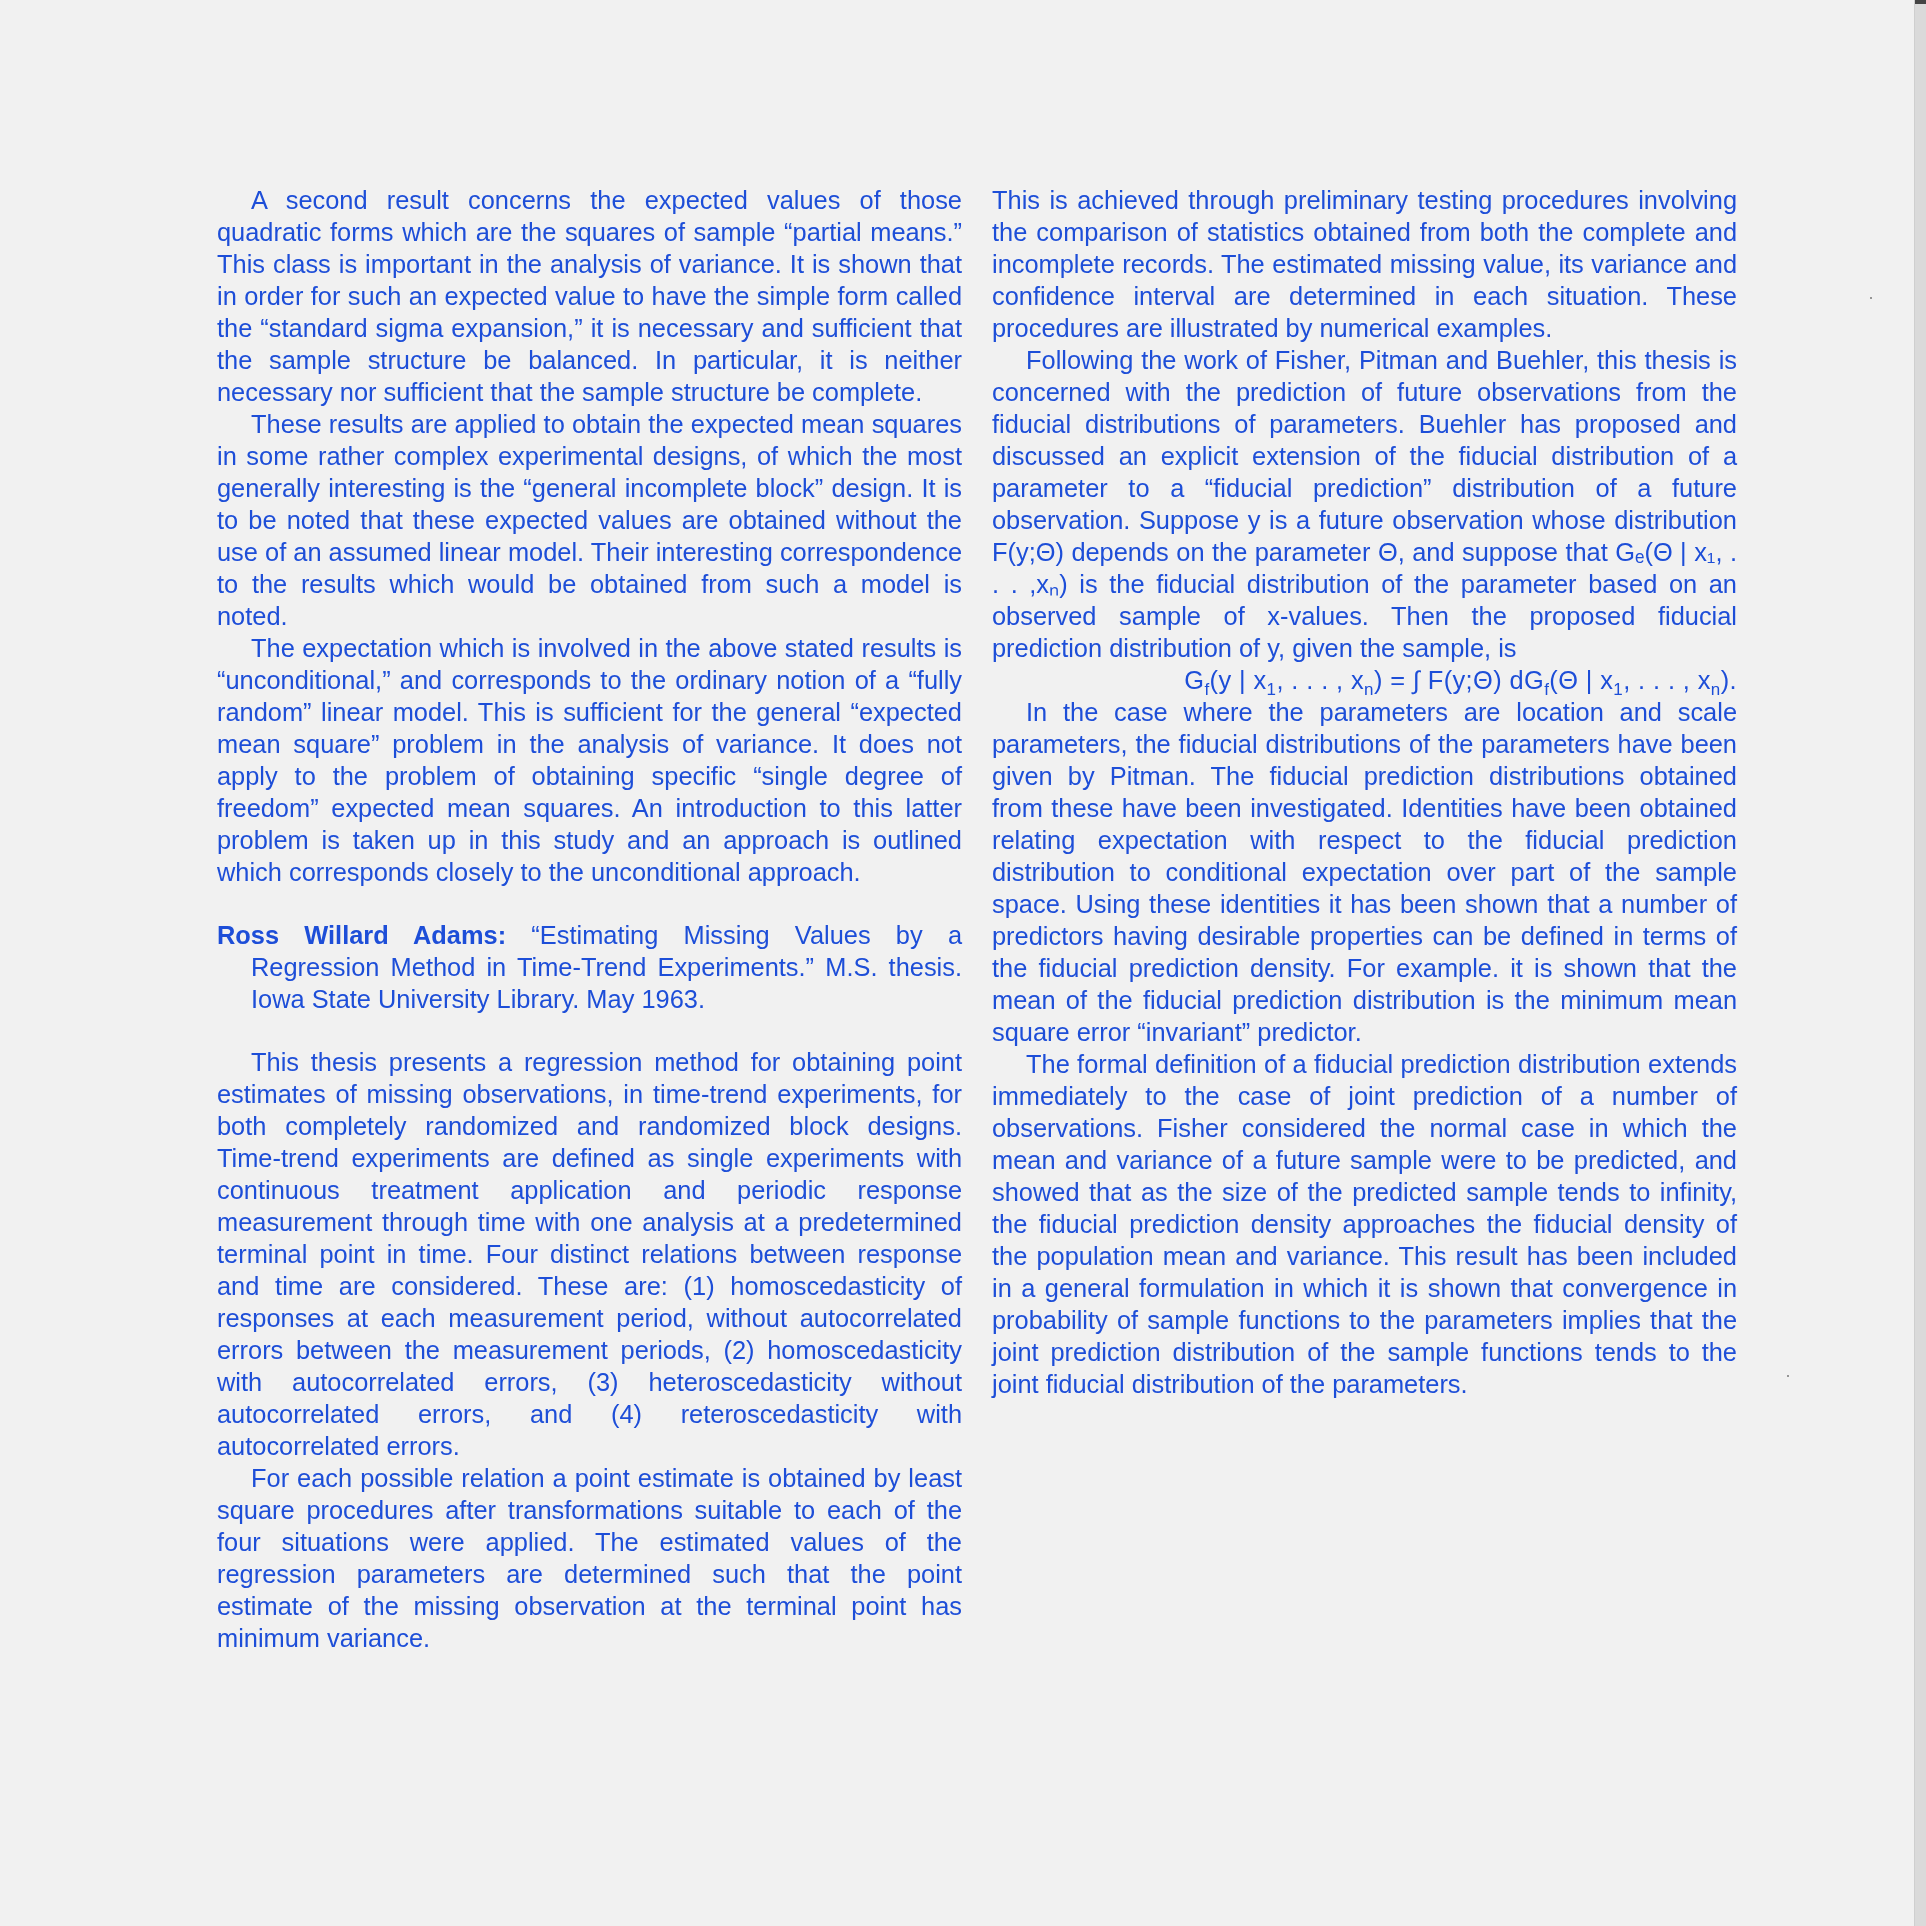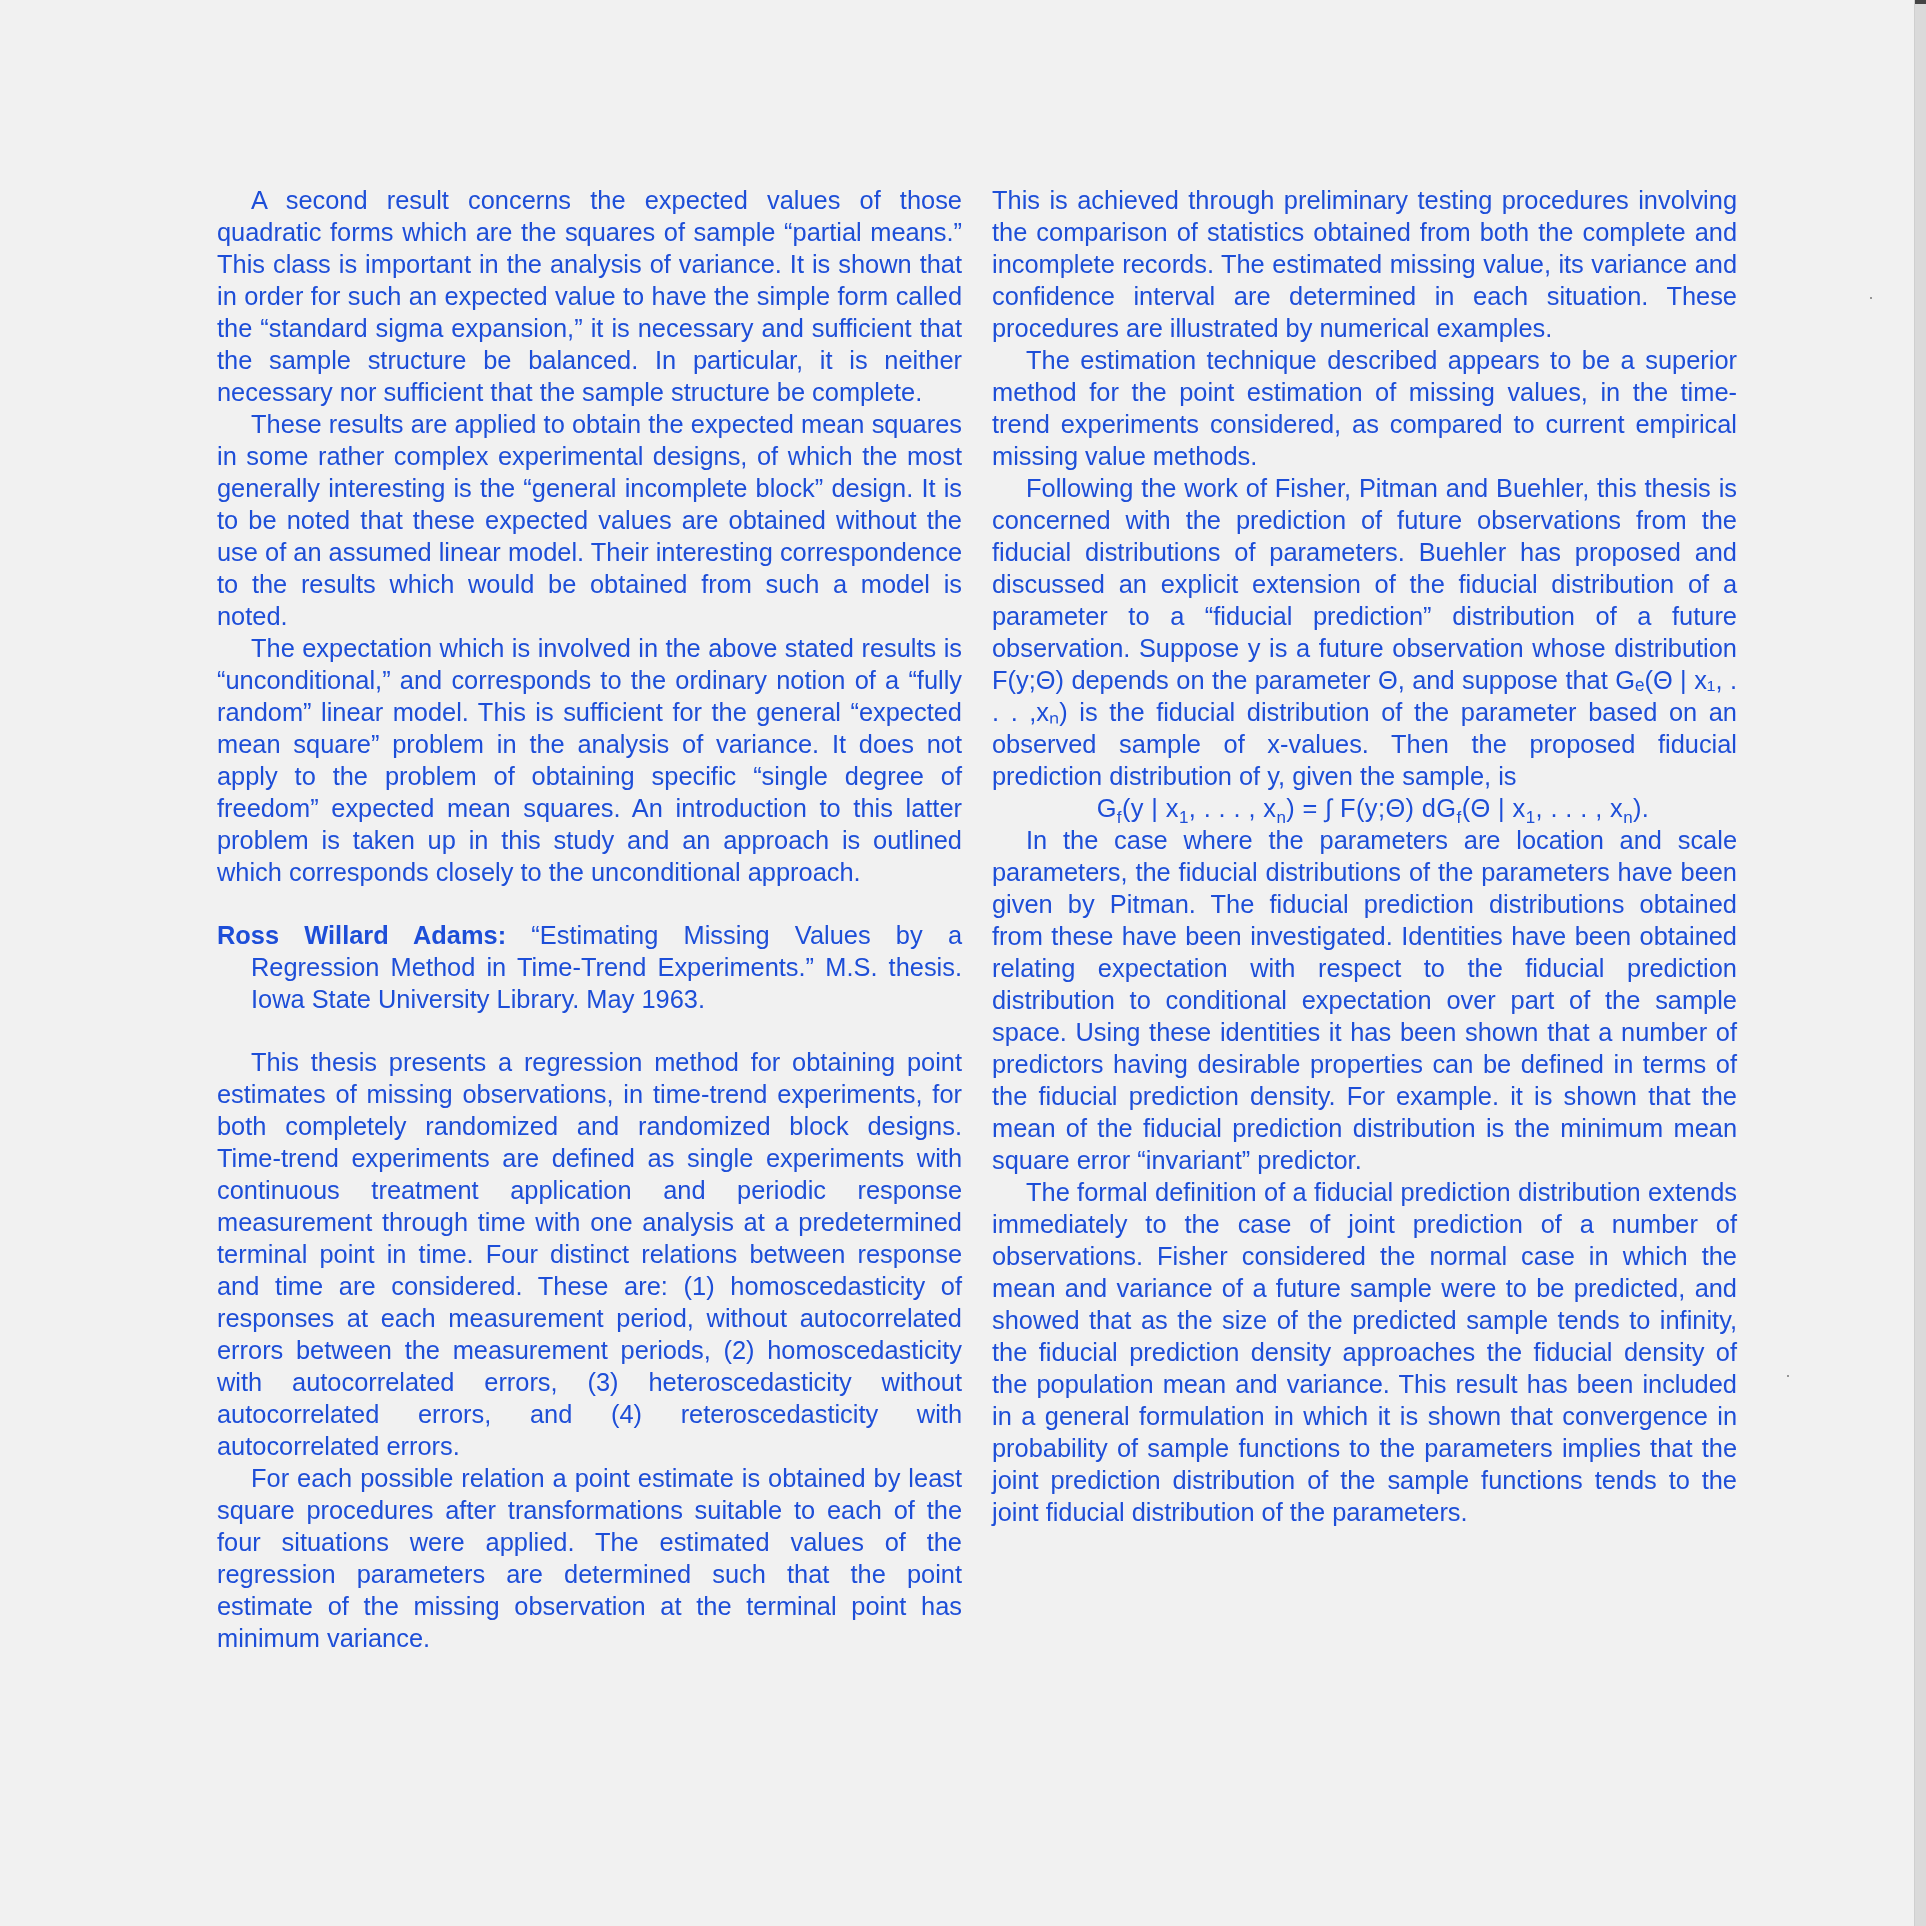--- a/index.html
+++ b/index.html
@@ -28,21 +28,21 @@
   .col-left { left: 217px; }
   .col-right { left: 992px; }
   .col p { margin: 0; }
   .indent { text-indent: 34px; }
   .entry {
     margin-top: 31px !important; margin-bottom: 31px !important;
     padding-left: 34px; text-indent: -34px;
   }
   .author { font-weight: bold; }
   .formula {
-    padding-left: 17px; text-align: center; white-space: nowrap; letter-spacing: 0.4px;
+    padding-left: 17px; text-align: right; white-space: nowrap; letter-spacing: 0.4px;
   }
   .formula sub { font-size: 17px; line-height: 0; }
   .speck { position: absolute; width: 2.3px; height: 2.3px; border-radius: 1.2px; background: #777; }
 </style>
 </head>
 <body>
 
 <div class="page"></div>
 <div class="page-edge"></div>
 <div class="page-edge-top"></div>
@@ -51,21 +51,20 @@
   <p class="indent">A second result concerns the expected values of those quadratic forms which are the squares of sample “partial means.” This class is important in the analysis of variance. It is shown that in order for such an expected value to have the simple form called the “standard sigma expansion,” it is necessary and sufficient that the sample structure be balanced. In particular, it is neither necessary nor sufficient that the sample structure be complete.</p>
   <p class="indent">These results are applied to obtain the expected mean squares in some rather complex experimental designs, of which the most generally interesting is the “general incomplete block” design. It is to be noted that these expected values are obtained without the use of an assumed linear model. Their interesting correspondence to the results which would be obtained from such a model is noted.</p>
   <p class="indent">The expectation which is involved in the above stated results is “unconditional,” and corresponds to the ordinary notion of a “fully random” linear model. This is sufficient for the general “expected mean square” problem in the analysis of variance. It does not apply to the problem of obtaining specific “single degree of freedom” expected mean squares. An introduction to this latter problem is taken up in this study and an approach is outlined which corresponds closely to the unconditional approach.</p>
   <p class="entry"><span class="author">Ross Willard Adams:</span><span> “Estimating Missing Values by a Regression Method in Time-Trend Experiments.” M.S. thesis. Iowa State University Library. May 1963.</span></p>
   <p class="indent">This thesis presents a regression method for obtaining point estimates of missing observations, in time-trend experiments, for both completely randomized and randomized block designs. Time-trend experiments are defined as single experiments with continuous treatment application and periodic response measurement through time with one analysis at a predetermined terminal point in time. Four distinct relations between response and time are considered. These are: (1) homoscedasticity of responses at each measurement period, without autocorrelated errors between the measurement periods, (2) homoscedasticity with autocorrelated errors, (3) heteroscedasticity without autocorrelated errors, and (4) reteroscedasticity with autocorrelated errors.</p>
   <p class="indent">For each possible relation a point estimate is obtained by least square procedures after transformations suitable to each of the four situations were applied. The estimated values of the regression parameters are determined such that the point estimate of the missing observation at the terminal point has minimum variance.</p>
 </div>
 
 <div class="col col-right">
   <p>This is achieved through preliminary testing procedures involving the comparison of statistics obtained from both the complete and incomplete records. The estimated missing value, its variance and confidence interval are determined in each situation. These procedures are illustrated by numerical examples.</p>
-  <p class="indent">The estimation technique described appears to be a superior method for the point estimation of missing values, in the time-trend experiments considered, as compared to current empirical missing value methods.</p>
   <p class="indent">Following the work of Fisher, Pitman and Buehler, this thesis is concerned with the prediction of future observations from the fiducial distributions of parameters. Buehler has proposed and discussed an explicit extension of the fiducial distribution of a parameter to a “fiducial prediction” distribution of a future observation. Suppose y is a future observation whose distribution F(y;Θ) depends on the parameter Θ, and suppose that Gₑ(Θ | x₁, . . . ,xₙ) is the fiducial distribution of the parameter based on an observed sample of x-values. Then the proposed fiducial prediction distribution of y, given the sample, is</p>
   <p class="formula"><span>G</span><sub>f</sub><span>(y | x</span><sub>1</sub><span>, . . . , x</span><sub>n</sub><span>)</span><span> = </span><span>∫</span><span> F(y;Θ)  dG</span><sub>f</sub><span>(Θ | x</span><sub>1</sub><span>, . . . , x</span><sub>n</sub><span>).</span></p>
   <p class="indent">In the case where the parameters are location and scale parameters, the fiducial distributions of the parameters have been given by Pitman. The fiducial prediction distributions obtained from these have been investigated. Identities have been obtained relating expectation with respect to the fiducial prediction distribution to conditional expectation over part of the sample space. Using these identities it has been shown that a number of predictors having desirable properties can be defined in terms of the fiducial prediction density. For example. it is shown that the mean of the fiducial prediction distribution is the minimum mean square error “invariant” predictor.</p>
   <p class="indent">The formal definition of a fiducial prediction distribution extends immediately to the case of joint prediction of a number of observations. Fisher considered the normal case in which the mean and variance of a future sample were to be predicted, and showed that as the size of the predicted sample tends to infinity, the fiducial prediction density approaches the fiducial density of the population mean and variance. This result has been included in a general formulation in which it is shown that convergence in probability of sample functions to the parameters implies that the joint prediction distribution of the sample functions tends to the joint fiducial distribution of the parameters.</p>
 </div>
 
 <div class="speck" style="left:1870px;top:297px;"></div>
 <div class="speck" style="left:1787px;top:1375px;"></div>
 
 

